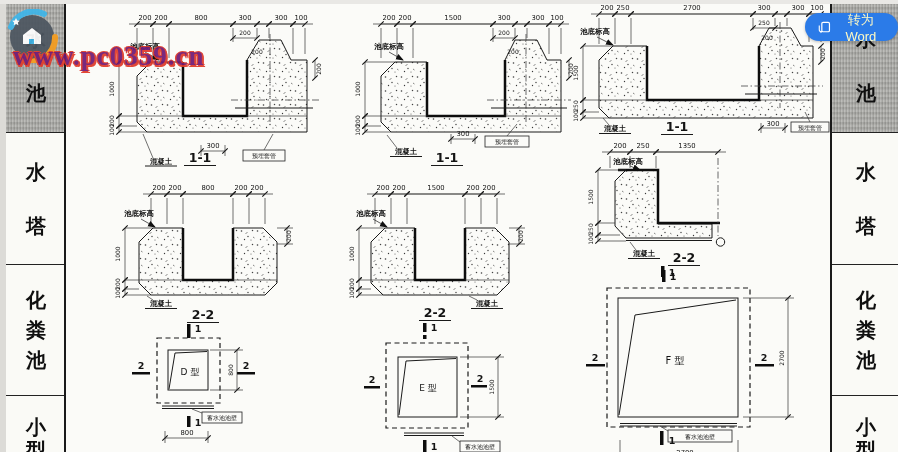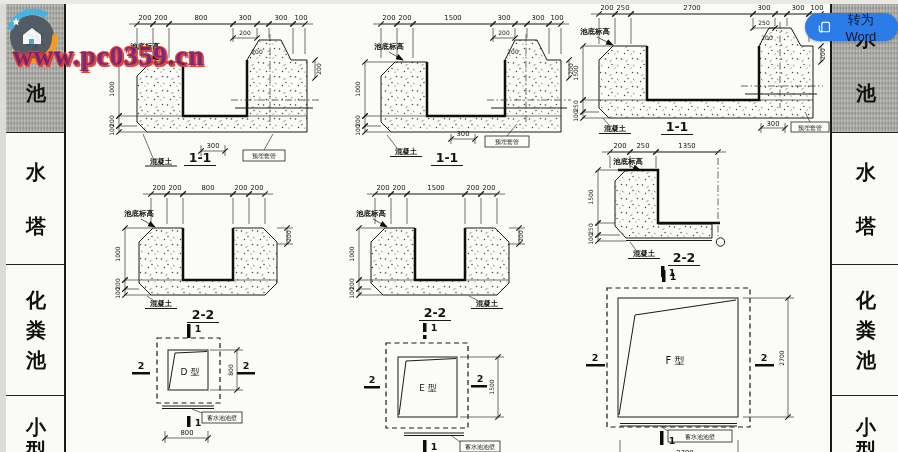--- a/index.html
+++ b/index.html
@@ -21,21 +21,21 @@
   .lhA{line-height:2.7}.lhB{line-height:1.5}.lhC{line-height:1.12;margin-top:26px;margin-bottom:-18px}
   
   #wm{position:absolute;left:0;top:0;width:320px;height:90px;z-index:7;pointer-events:none;opacity:.93}
   #wmlogo{position:absolute;left:6px;top:9px}
   #wmtitle{position:absolute;left:51px;top:2px;font-family:"Liberation Serif",serif;font-weight:bold;font-size:33px;letter-spacing:2px;color:#29a9e3;
     text-shadow:2px 0 #e03b2a,-2px 0 #e03b2a,0 2px #e03b2a,0 -2px #e03b2a,2px 2px #e03b2a}
   #wmurl{position:absolute;left:13px;top:41px;font-family:"Liberation Serif",serif;font-weight:bold;font-size:27px;letter-spacing:1px;color:#701a75;
     text-shadow:1.5px 0 #e03b2a,-1.5px 0 #e03b2a,0 1.5px #e03b2a,0 -1.5px #e03b2a,2px 2px #e03b2a}
   
   #cvt{position:absolute;left:805px;top:13px;height:28px;z-index:8;display:inline-flex;align-items:center;gap:6px;
-    padding:0 13px;border:none;border-radius:14px;background:#2b7be8;color:#0f172a;font-size:13px;cursor:pointer;box-shadow:0 1px 3px rgba(0,0,0,.25)}
+    padding:0 13px;border:none;border-radius:14px;background:#2b7be8;color:#fef9c3;font-size:13px;cursor:pointer;box-shadow:0 1px 3px rgba(0,0,0,.25)}
   
   .dr{position:absolute;z-index:1}
   svg text{font-family:"DejaVu Sans",sans-serif;fill:#141414;text-anchor:middle}
   .t{font-size:6.8px}.t6{font-size:6px}
   .cj{font-size:7.4px;font-weight:600}
   .ttl{font-size:12.5px;font-weight:bold}
   .mk{font-size:9.5px;font-weight:bold}
   .pl{font-size:9px}
   .ln{stroke:#1a1a1a;stroke-width:1;fill:none}
   .th{stroke:#0d0d0d;stroke-width:2.5;fill:none}

